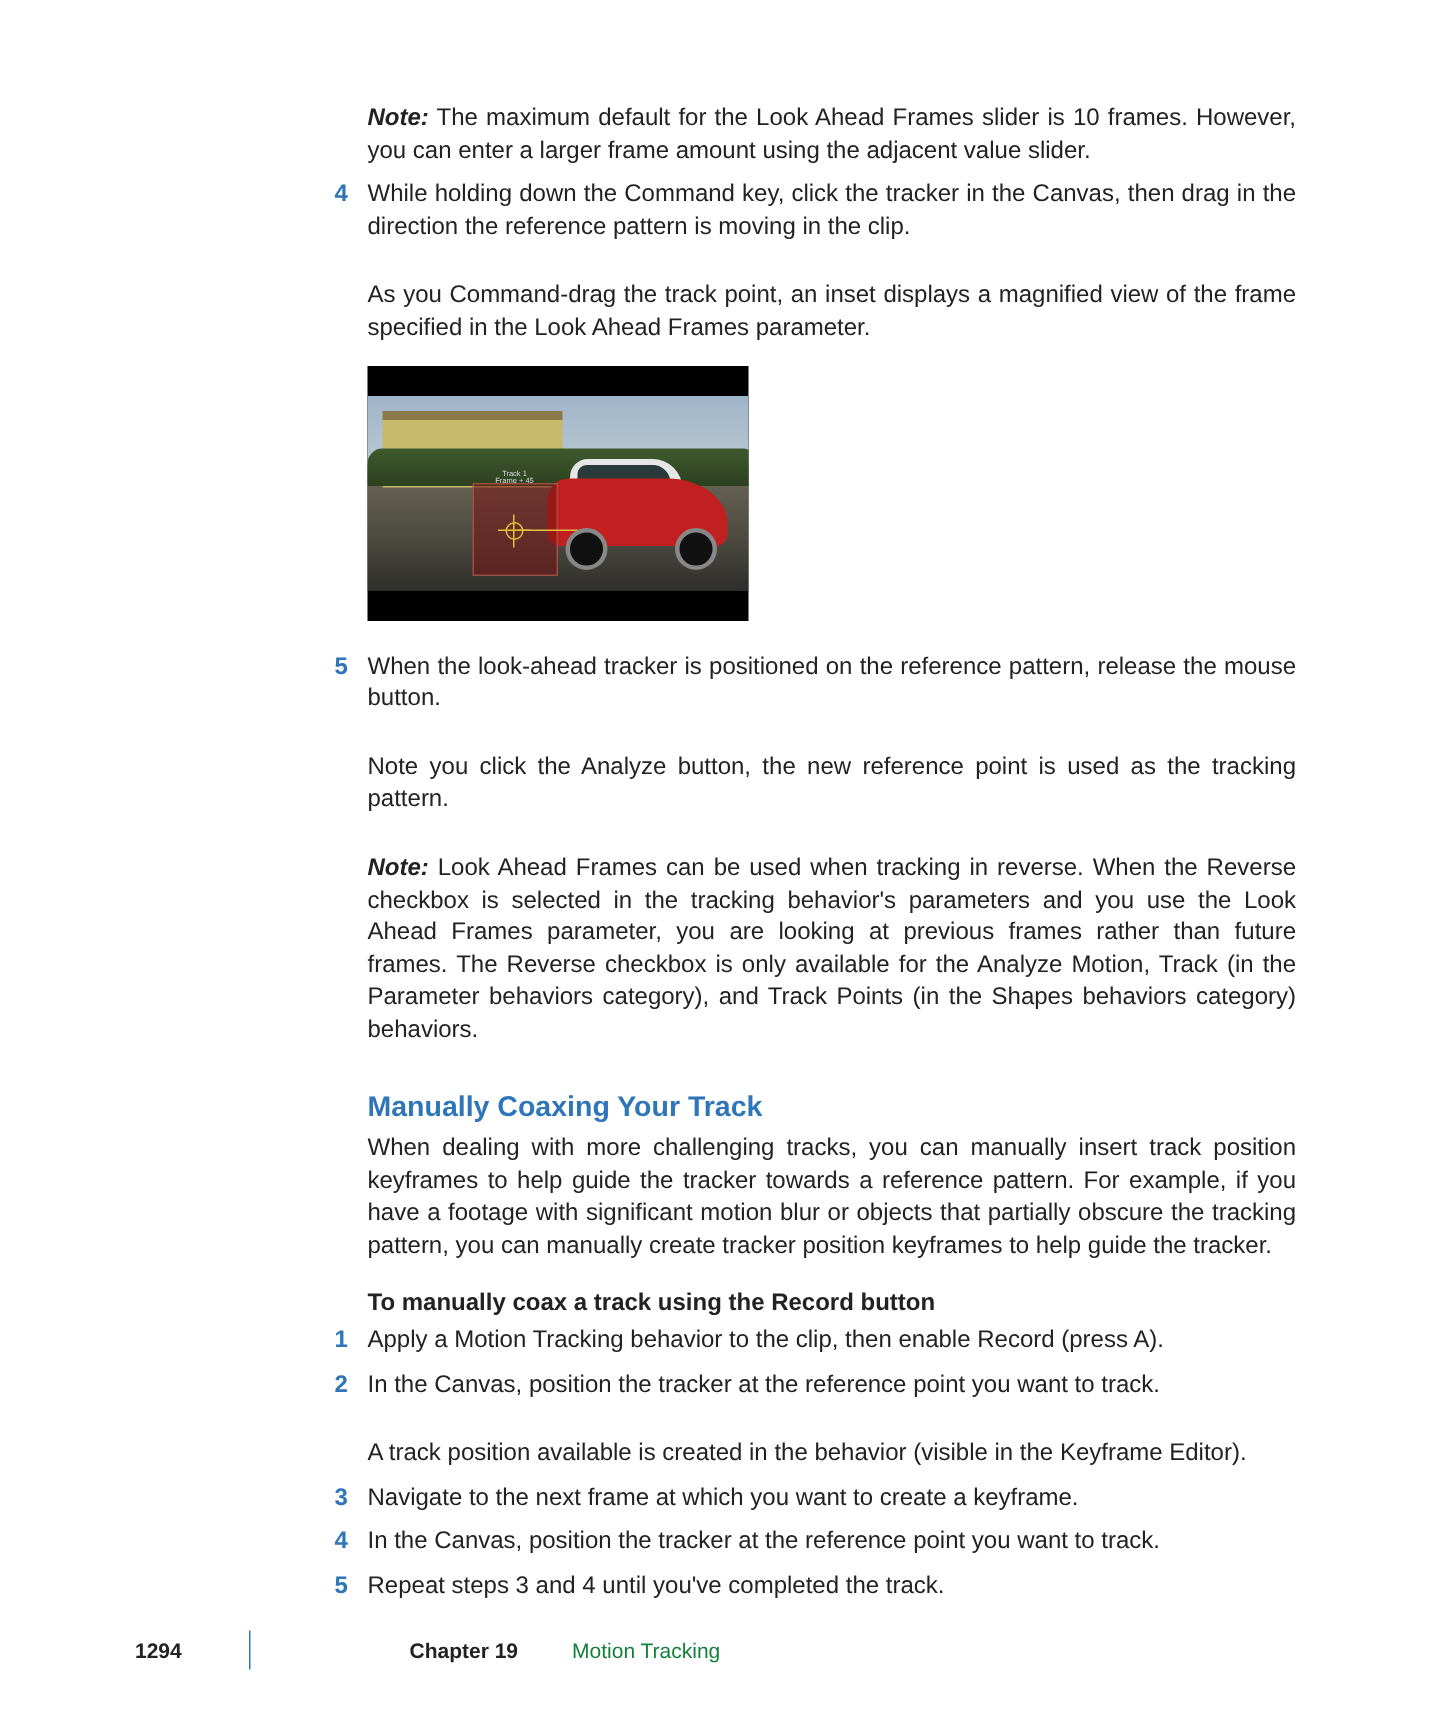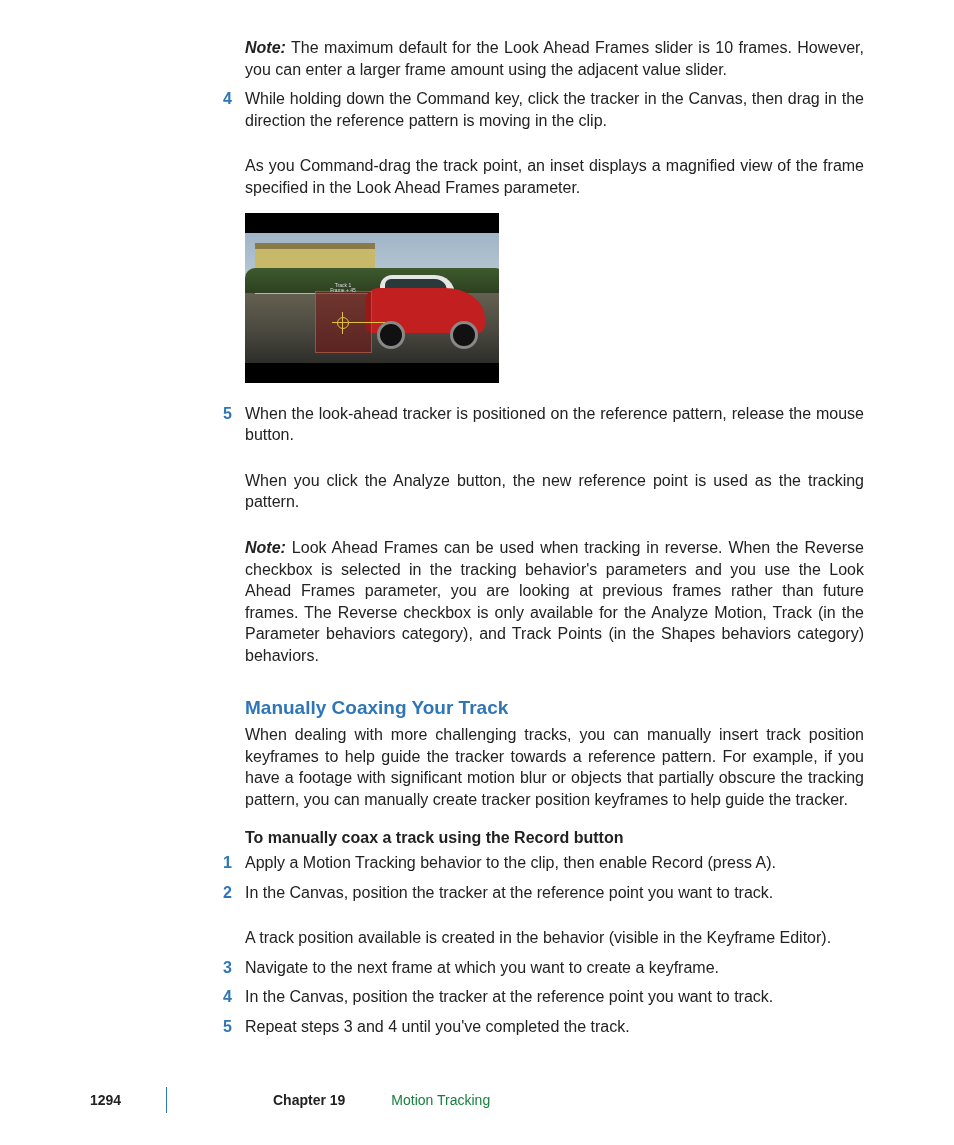--- a/index.html
+++ b/index.html
@@ -6,21 +6,21 @@
     margin: 0;
     padding: 0;
     font-family: "Myriad Pro", "Segoe UI", "Helvetica Neue", Arial, sans-serif;
     font-size: 16px;
     color: #222;
     background: #fff;
     width: 954px;
     line-height: 1.35;
   }
   .page {
-    padding: 37px 90px 30px 90px;
+    padding: 68px 90px 30px 90px;
     box-sizing: border-box;
     min-height: 1145px;
     position: relative;
   }
   .content {
     margin-left: 155px;
   }
   .para {
     margin: 0 0 8px 0;
     text-align: justify;
@@ -177,21 +177,21 @@
   }
   .foot-divider {
     width: 1px;
     height: 26px;
     background: #2f76b9;
     margin-right: 92px;
   }
   .chapter-label {
     font-weight: 600;
     color: #222;
-    margin-right: 32px;
+    margin-right: 22px;
     text-align: right;
   }
   .chapter-title {
     color: #15803d;
   }
 </style>
 </head>
 <body>
 
 <div class="page">
@@ -227,21 +227,21 @@
           </div>
           <div class="crosshair"></div>
           <div class="track-line"></div>
         </div>
       </div>
     </div>
 
     <div class="step">
       <span class="step-num">5</span>
       <div class="step-body">When the look-ahead tracker is positioned on the reference pattern, release the mouse button.</div>
-      <div class="step-sub">When you click the Analyze button, the new reference point is used as the tracking pattern.</div>
+      <div class="step-sub">Note you click the Analyze button, the new reference point is used as the tracking pattern.</div>
       <div class="step-sub">
         <span class="note-label">Note:</span>
         <span>Look Ahead Frames can be used when tracking in reverse. When the Reverse checkbox is selected in the tracking behavior's parameters and you use the Look Ahead Frames parameter, you are looking at previous frames rather than future frames. The Reverse checkbox is only available for the Analyze Motion, Track (in the Parameter behaviors category), and Track Points (in the Shapes behaviors category) behaviors.</span>
       </div>
     </div>
 
     <div class="h2">Manually Coaxing Your Track</div>
     <p class="para">When dealing with more challenging tracks, you can manually insert track position keyframes to help guide the tracker towards a reference pattern. For example, if you have a footage with significant motion blur or objects that partially obscure the tracking pattern, you can manually create tracker position keyframes to help guide the tracker.</p>
 
     <div class="h3">To manually coax a track using the Record button</div>

